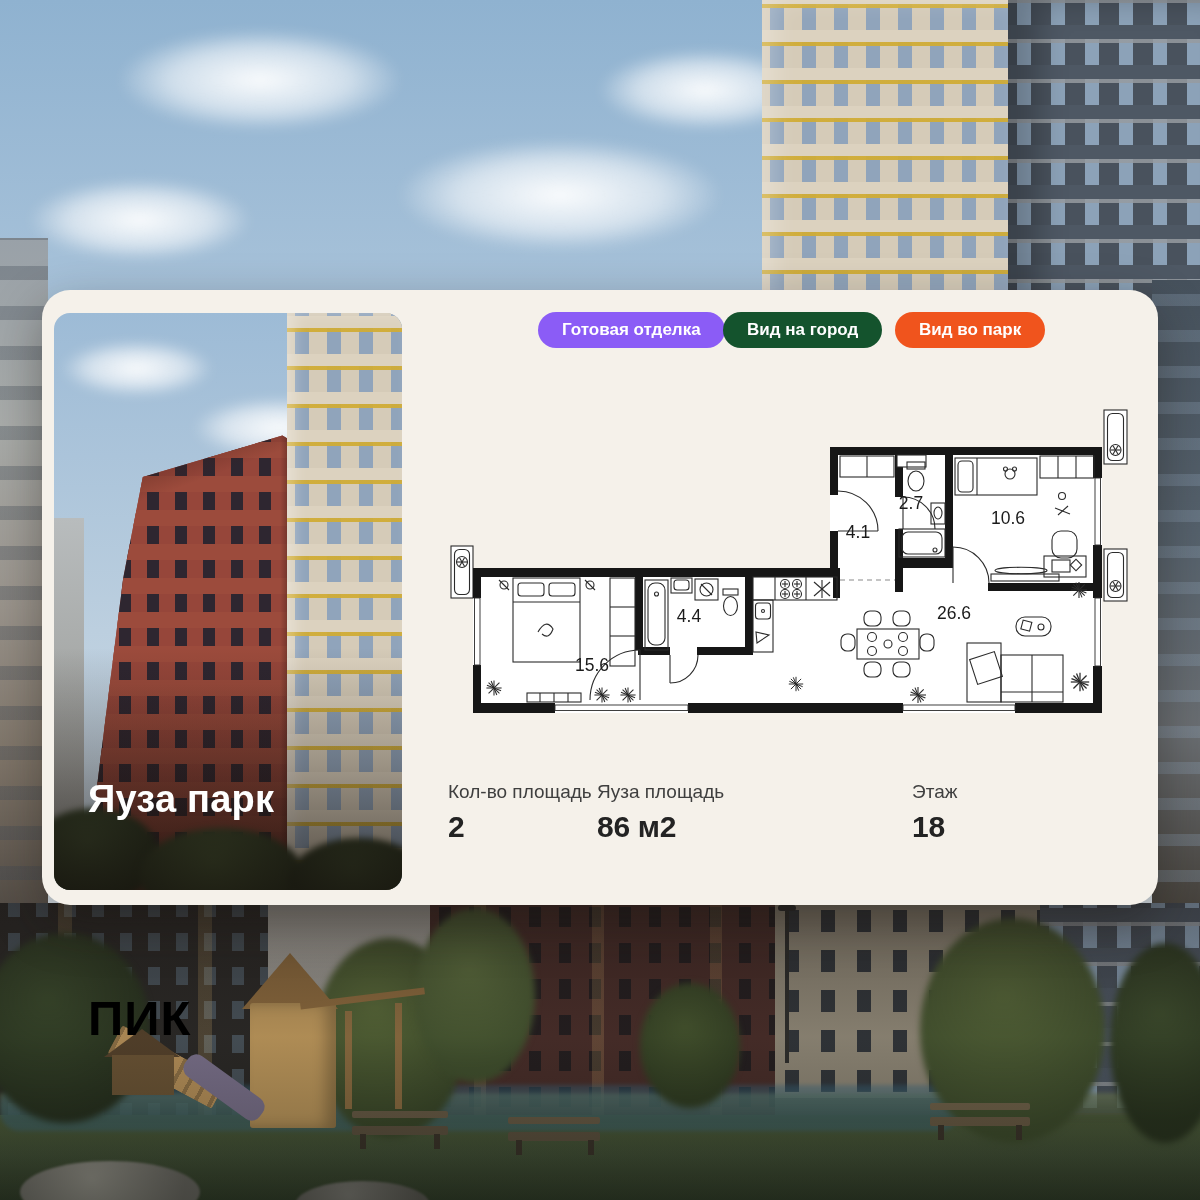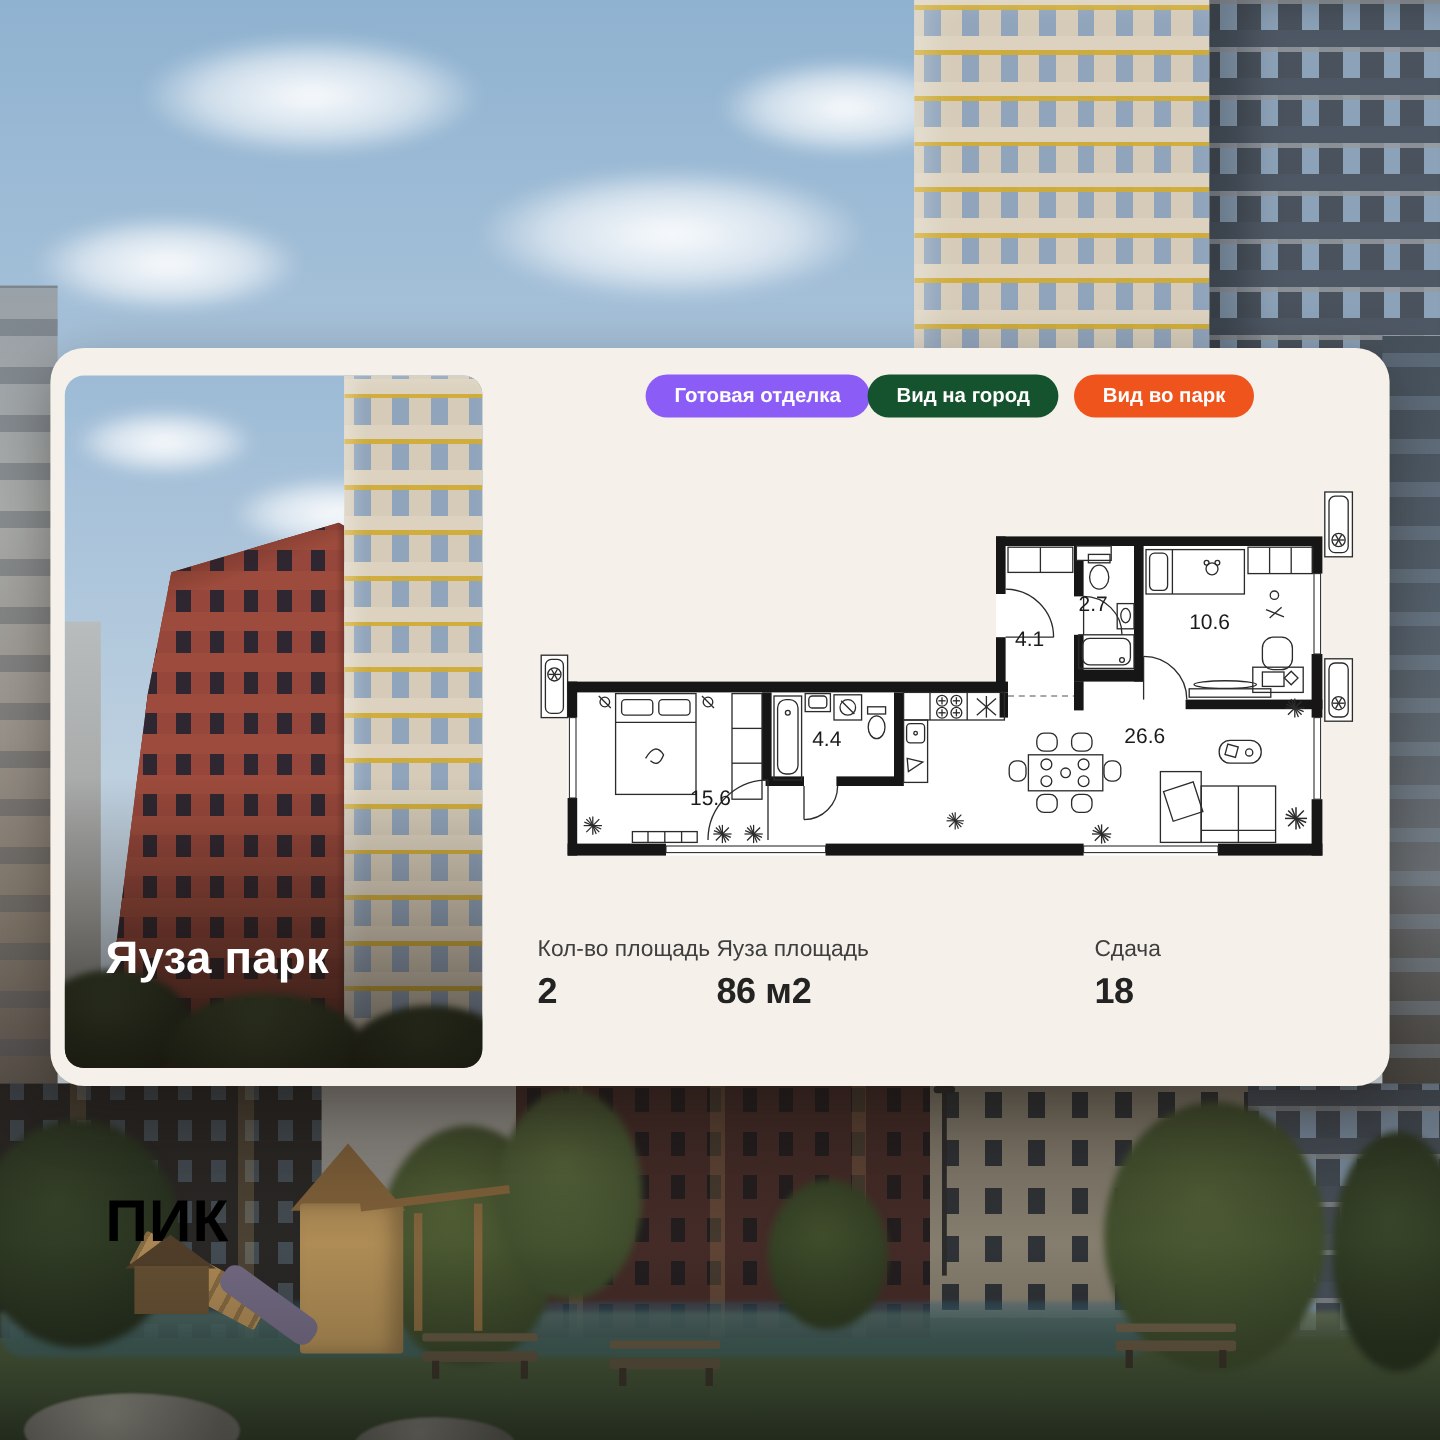--- a/index.html
+++ b/index.html
@@ -414,19 +414,19 @@
 
   <div class="stat" style="left:448px;">
     <div class="lbl">Кол-во площадь</div>
     <div class="val">2</div>
   </div>
   <div class="stat" style="left:597px;">
     <div class="lbl">Яуза площадь</div>
     <div class="val">86 м2</div>
   </div>
   <div class="stat" style="left:912px;">
-    <div class="lbl">Сдача</div>
+    <div class="lbl">Этаж</div>
     <div class="val">18</div>
   </div>
 
   <div class="abs logo">ПИК</div>
 
 </div>
 
 </body></html>

